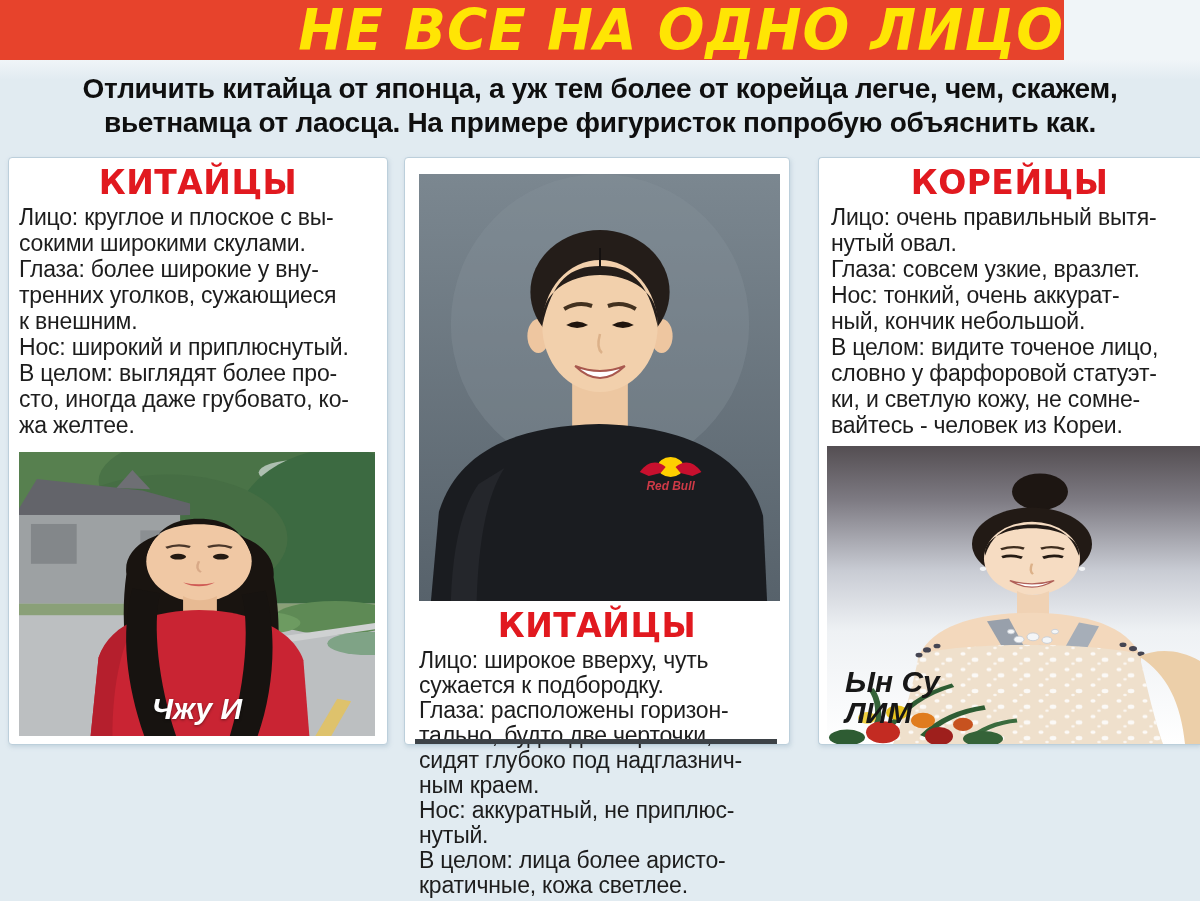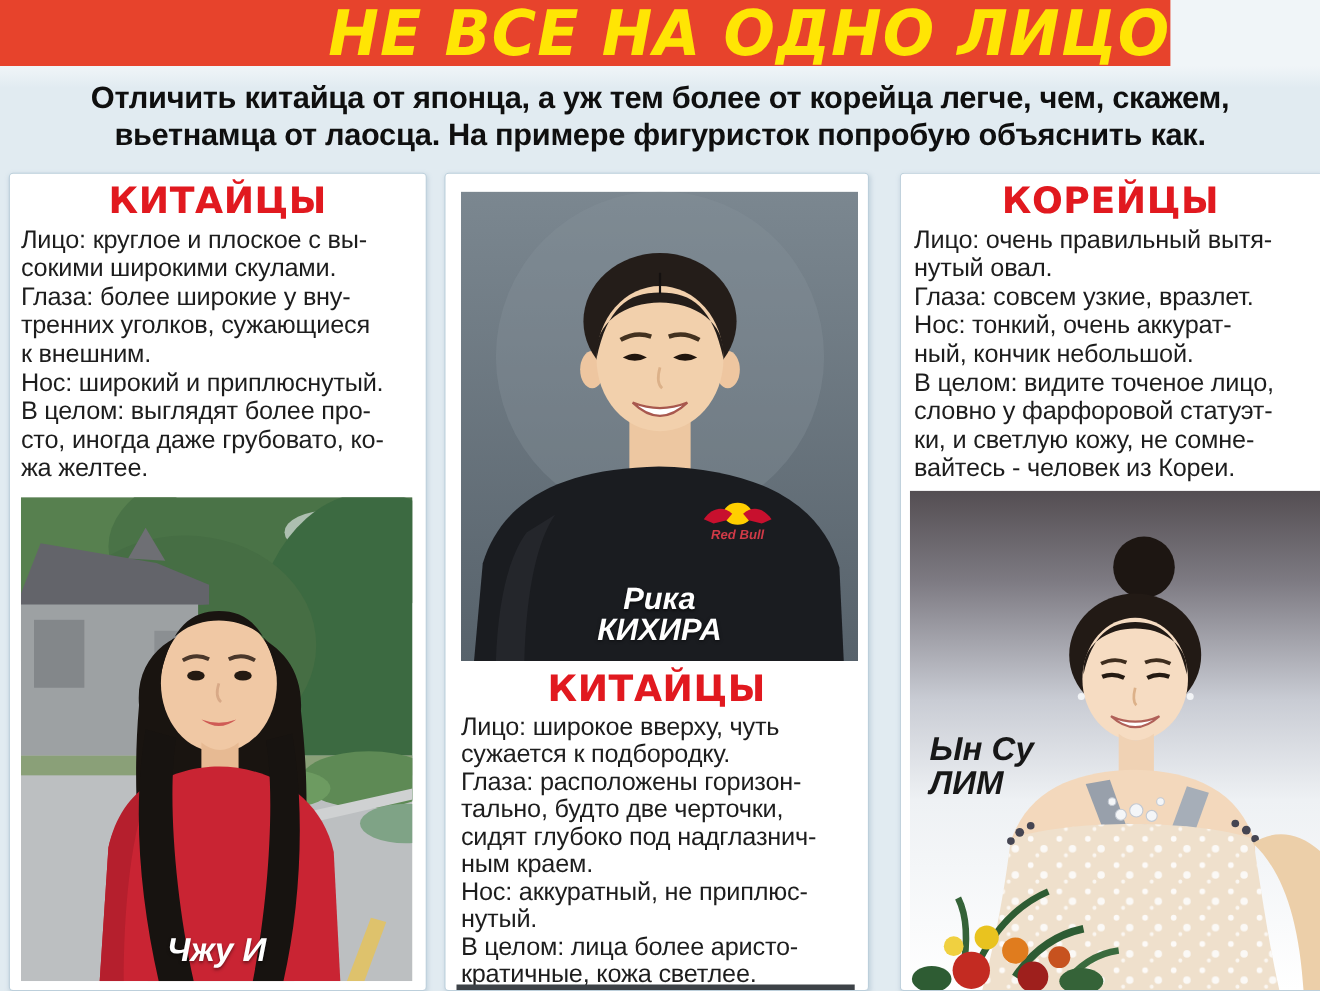--- a/index.html
+++ b/index.html
@@ -19,21 +19,21 @@
     transform:scaleY(1.04);white-space:nowrap;
   }
   
   .intro{
     position:absolute;left:0;top:72px;width:1200px;text-align:center;
     font-weight:bold;font-size:28px;line-height:34px;color:#0f0f0f;
     letter-spacing:-0.3px;white-space:pre-line;margin:0;
   }
   
   .card{
-    position:absolute;top:157px;height:744px;background:#ffffff;
+    position:absolute;top:157px;height:588px;background:#ffffff;
     border:1px solid #bccfdb;border-radius:4px;box-sizing:border-box;
     box-shadow:1px 2px 4px rgba(140,165,185,.35);
   }
   .card-left{left:8px;width:380px;}
   .card-mid{left:404px;width:386px;}
   .card-right{left:818px;width:382px;border-right:none;border-radius:4px 0 0 4px;}
   .heading{
     margin:0;text-align:center;font-family:"DejaVu Sans",sans-serif;font-weight:bold;
     font-size:33px;line-height:36px;color:#e1191f;letter-spacing:.5px;
   }
@@ -160,22 +160,20 @@
         <path d="M157,192 Q182,216 207,192 Q182,202 157,192 Z" fill="#ffffff" stroke="#a8584e" stroke-width="2"></path>
         <path d="M12,427 L20,338 C38,280 92,252 181,250 C272,252 330,284 346,342 L350,427 Z" fill="#1a1c20"></path>
         <path d="M58,427 C60,360 70,318 86,294 L60,310 C44,332 34,370 32,427 Z" fill="#24262b"></path>
         <g transform="translate(238,284)">
           <ellipse cx="15" cy="9" rx="13" ry="10" fill="#ffcf00"></ellipse>
           <path d="M-16,14 C-8,3 2,2 10,9 L5,15 L-7,18 Z" fill="#c8102e"></path>
           <path d="M46,14 C38,3 28,2 20,9 L25,15 L37,18 Z" fill="#c8102e"></path>
           <text x="15" y="32" font-size="12" font-style="italic" font-weight="bold" fill="#cf3a47" text-anchor="middle">Red Bull</text>
         </g>
       </svg>
-      <figcaption class="cap cap-rika">Рика
-КИХИРА</figcaption>
     </figure>
     <h2 class="heading">КИТАЙЦЫ</h2>
     <div class="body">Лицо: широкое вверху, чуть
 сужается к подбородку.
 Глаза: расположены горизон-
 тально, будто две черточки,
 сидят глубоко под надглазнич-
 ным краем.
 Нос: аккуратный, не приплюс-
 нутый.

